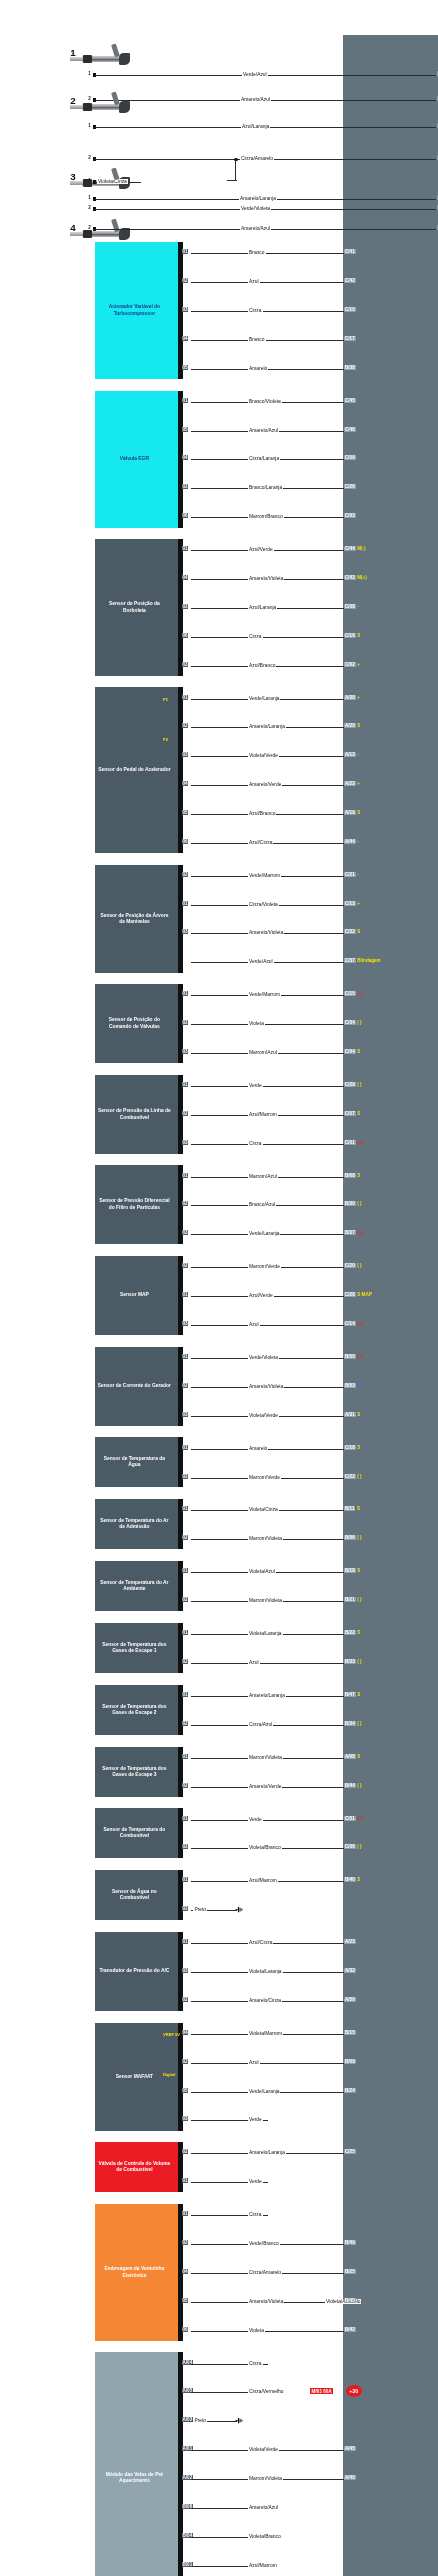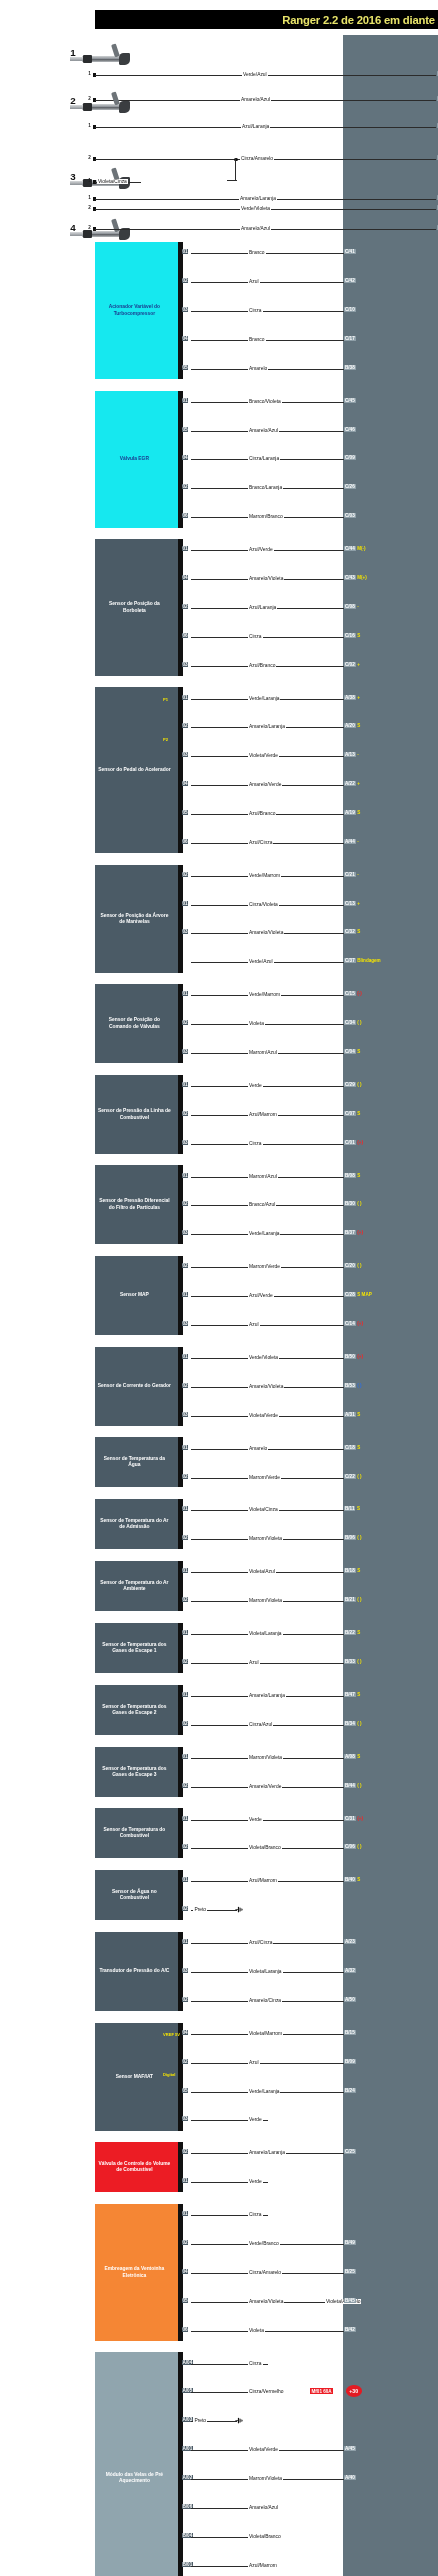--- a/index.html
+++ b/index.html
@@ -91,23 +91,20 @@
      font-weight:bold; padding:0.5px 1.5px; white-space:nowrap; }
   .plus30 { position:absolute; width:15.5px; height:11.3px; border-radius:50%;
      background:#e31b23; color:#fff; font-size:5.2px; font-weight:bold;
      display:flex; align-items:center; justify-content:center; }
 </style>
 </head>
 <body>
 
 <div id="page">
 
-  <div class="titlebar">
-    <span>Ranger 2.2 de 2016 em diante</span>
-  </div>
 
   <div class="ecu-col" style="top:35px;height:1309px;"></div>
   <div class="ecu-col" style="top:1344px;height:422px;"></div>
   <div class="ecu-col" style="top:1766px;height:412px;"></div>
   <div class="ecu-col" style="top:2178px;height:1262px;"></div>
 
   <div class="inj" style="left:59px;top:40px;">
     <div class="num">1</div>
     <div class="body"></div>
       <div class="tip"></div>

